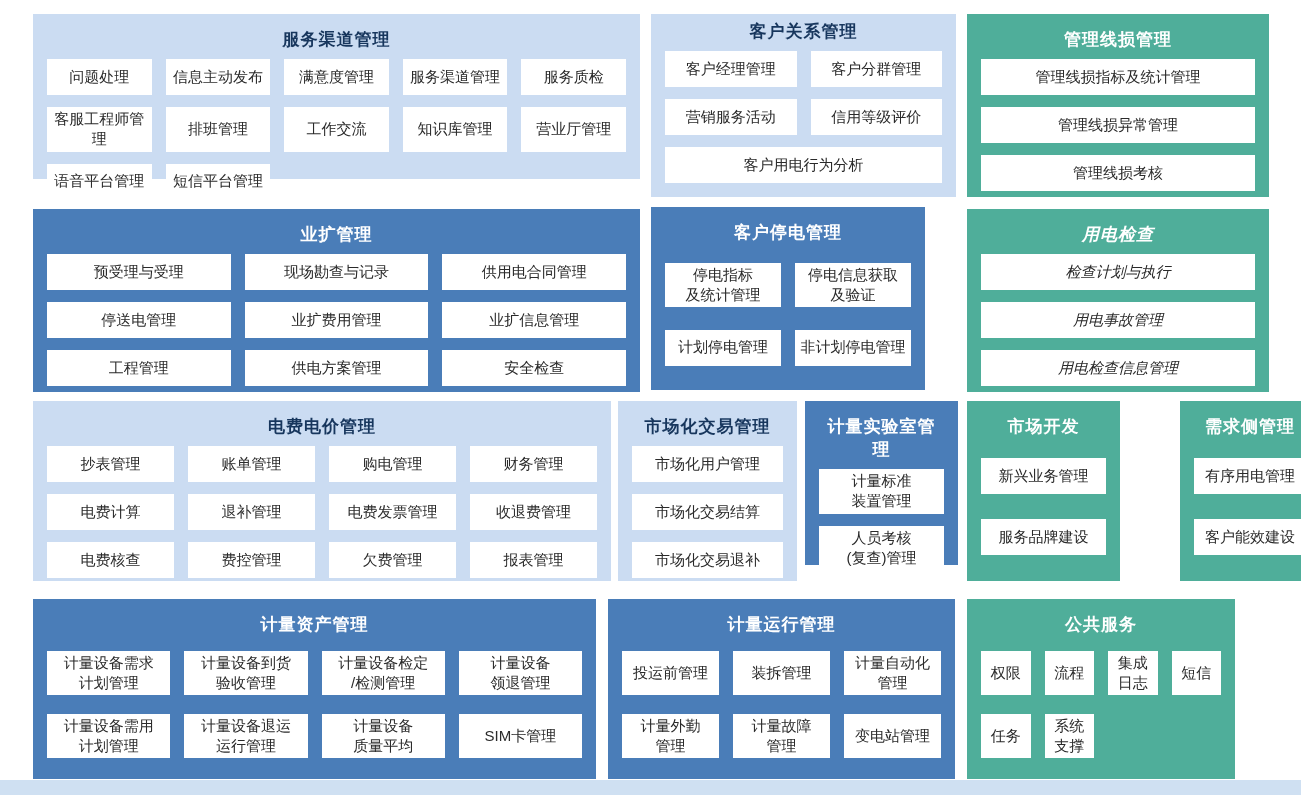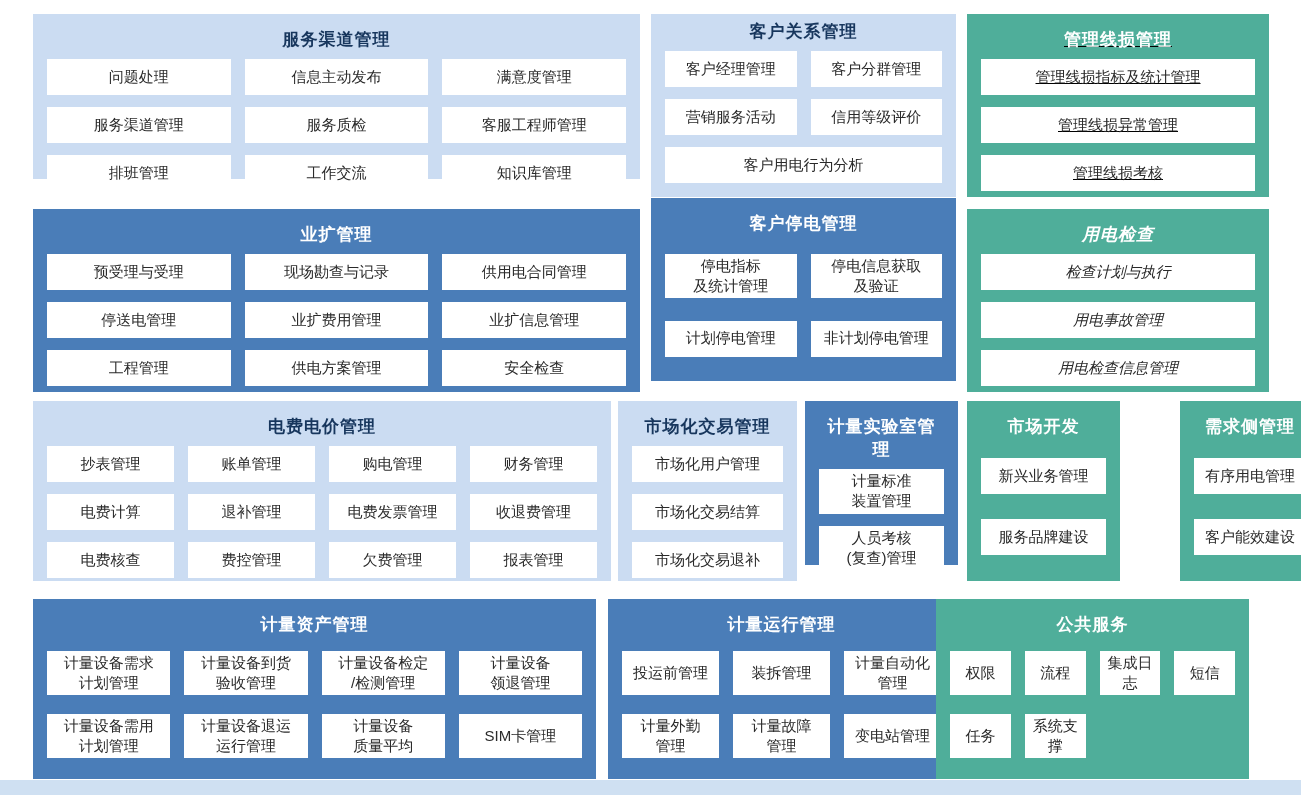--- a/index.html
+++ b/index.html
@@ -61,21 +61,21 @@
     position:absolute;
     left:0;top:780px;width:1301px;height:15px;
     background:var(--footer);
   }
 </style>
 </head>
 <body>
 
 <section class="panel light" style="left:33px;top:14px;width:607px;height:165px;">
   <h2 class="panel-title">服务渠道管理</h2>
-  <div class="panel-body" style="grid-template-columns:repeat(3,1fr);">
+  <div class="panel-body" style="grid-template-columns:repeat(5,1fr);">
       <div class="cell">问题处理</div>
       <div class="cell">信息主动发布</div>
       <div class="cell">满意度管理</div>
       <div class="cell">服务渠道管理</div>
       <div class="cell">服务质检</div>
       <div class="cell">客服工程师管理</div>
       <div class="cell">排班管理</div>
       <div class="cell">工作交流</div>
       <div class="cell">知识库管理</div>
       <div class="cell">营业厅管理</div>
@@ -88,21 +88,21 @@
   <h2 class="panel-title">客户关系管理</h2>
   <div class="panel-body" style="grid-template-columns:repeat(2,1fr);">
       <div class="cell">客户经理管理</div>
       <div class="cell">客户分群管理</div>
       <div class="cell">营销服务活动</div>
       <div class="cell">信用等级评价</div>
       <div class="cell" style="grid-column: span 2;">客户用电行为分析</div>
     </div>
 </section>
 
-<section class="panel teal" style="left:967px;top:14px;width:302px;height:183px;text-decoration:underline;">
+<section class="panel teal" style="left:967px;top:14px;width:302px;height:183px;">
   <h2 class="panel-title">管理线损管理</h2>
   <div class="panel-body" style="grid-template-columns:1fr;">
       <div class="cell">管理线损指标及统计管理</div>
       <div class="cell">管理线损异常管理</div>
       <div class="cell">管理线损考核</div>
     </div>
 </section>
 
 <section class="panel dark" style="left:33px;top:209px;width:607px;height:183px;">
   <h2 class="panel-title">业扩管理</h2>
@@ -112,21 +112,21 @@
       <div class="cell">供用电合同管理</div>
       <div class="cell">停送电管理</div>
       <div class="cell">业扩费用管理</div>
       <div class="cell">业扩信息管理</div>
       <div class="cell">工程管理</div>
       <div class="cell">供电方案管理</div>
       <div class="cell">安全检查</div>
     </div>
 </section>
 
-<section class="panel dark" style="left:651px;top:198px;width:305px;height:183px;">
+<section class="panel dark" style="left:651px;top:207px;width:274px;height:183px;">
   <h2 class="panel-title">客户停电管理</h2>
   <div class="panel-body" style="grid-template-columns:repeat(2,1fr);">
       <div class="cell">停电指标
 及统计管理</div>
       <div class="cell">停电信息获取
 及验证</div>
       <div class="cell">计划停电管理</div>
       <div class="cell">非计划停电管理</div>
     </div>
 </section>
@@ -222,21 +222,21 @@
       <div class="cell">计量自动化
 管理</div>
       <div class="cell">计量外勤
 管理</div>
       <div class="cell">计量故障
 管理</div>
       <div class="cell">变电站管理</div>
     </div>
 </section>
 
-<section class="panel teal" style="left:936px;top:599px;width:313px;height:180px;">
+<section class="panel teal" style="left:967px;top:599px;width:268px;height:180px;">
   <h2 class="panel-title">公共服务</h2>
   <div class="panel-body" style="grid-template-columns:repeat(4,1fr);">
       <div class="cell">权限</div>
       <div class="cell">流程</div>
       <div class="cell">集成日志</div>
       <div class="cell">短信</div>
       <div class="cell">任务</div>
       <div class="cell">系统支撑</div>
     </div>
 </section>

